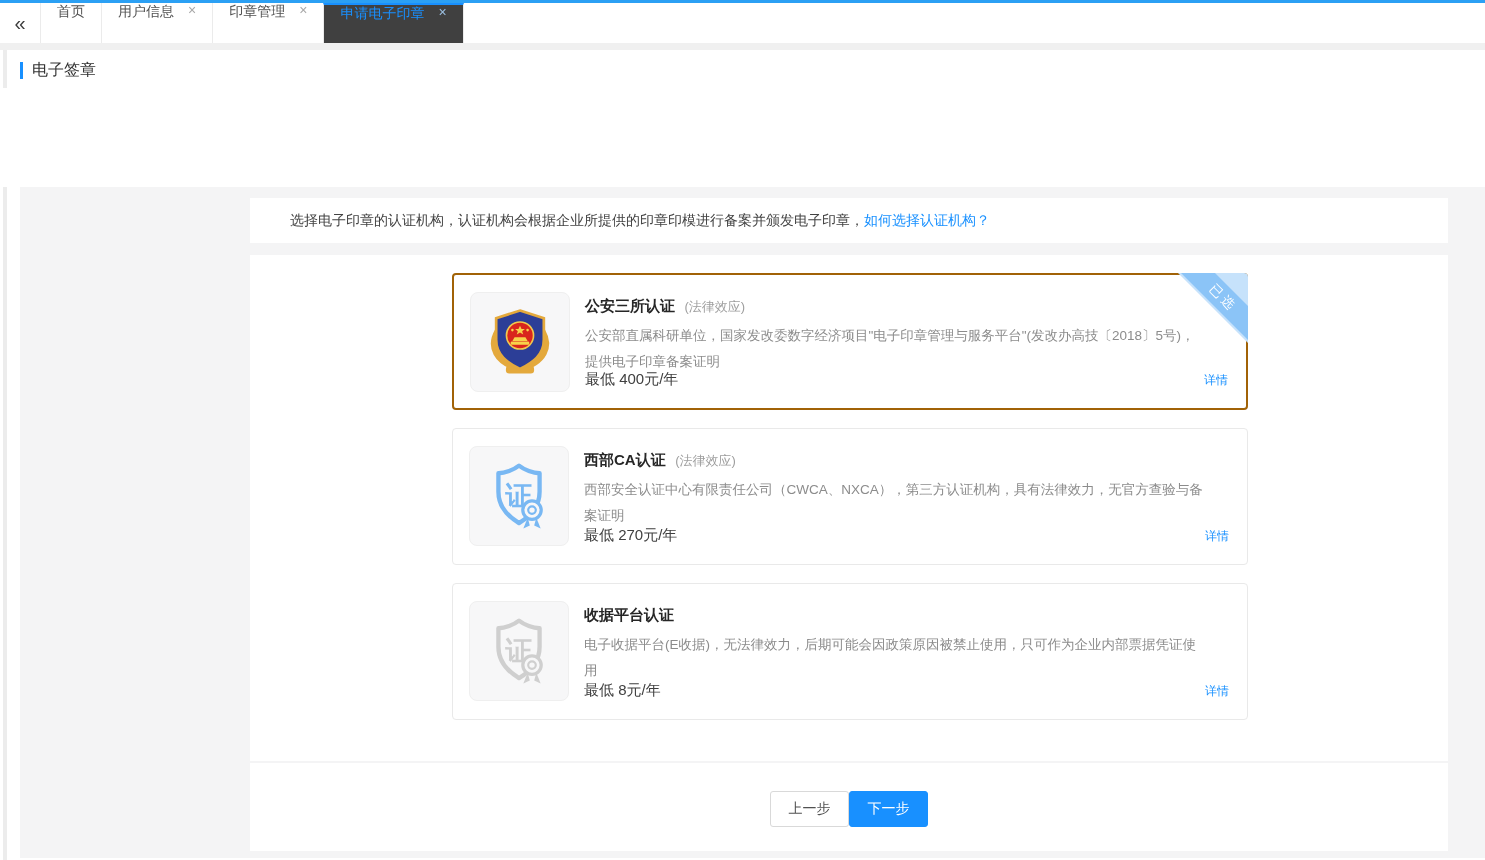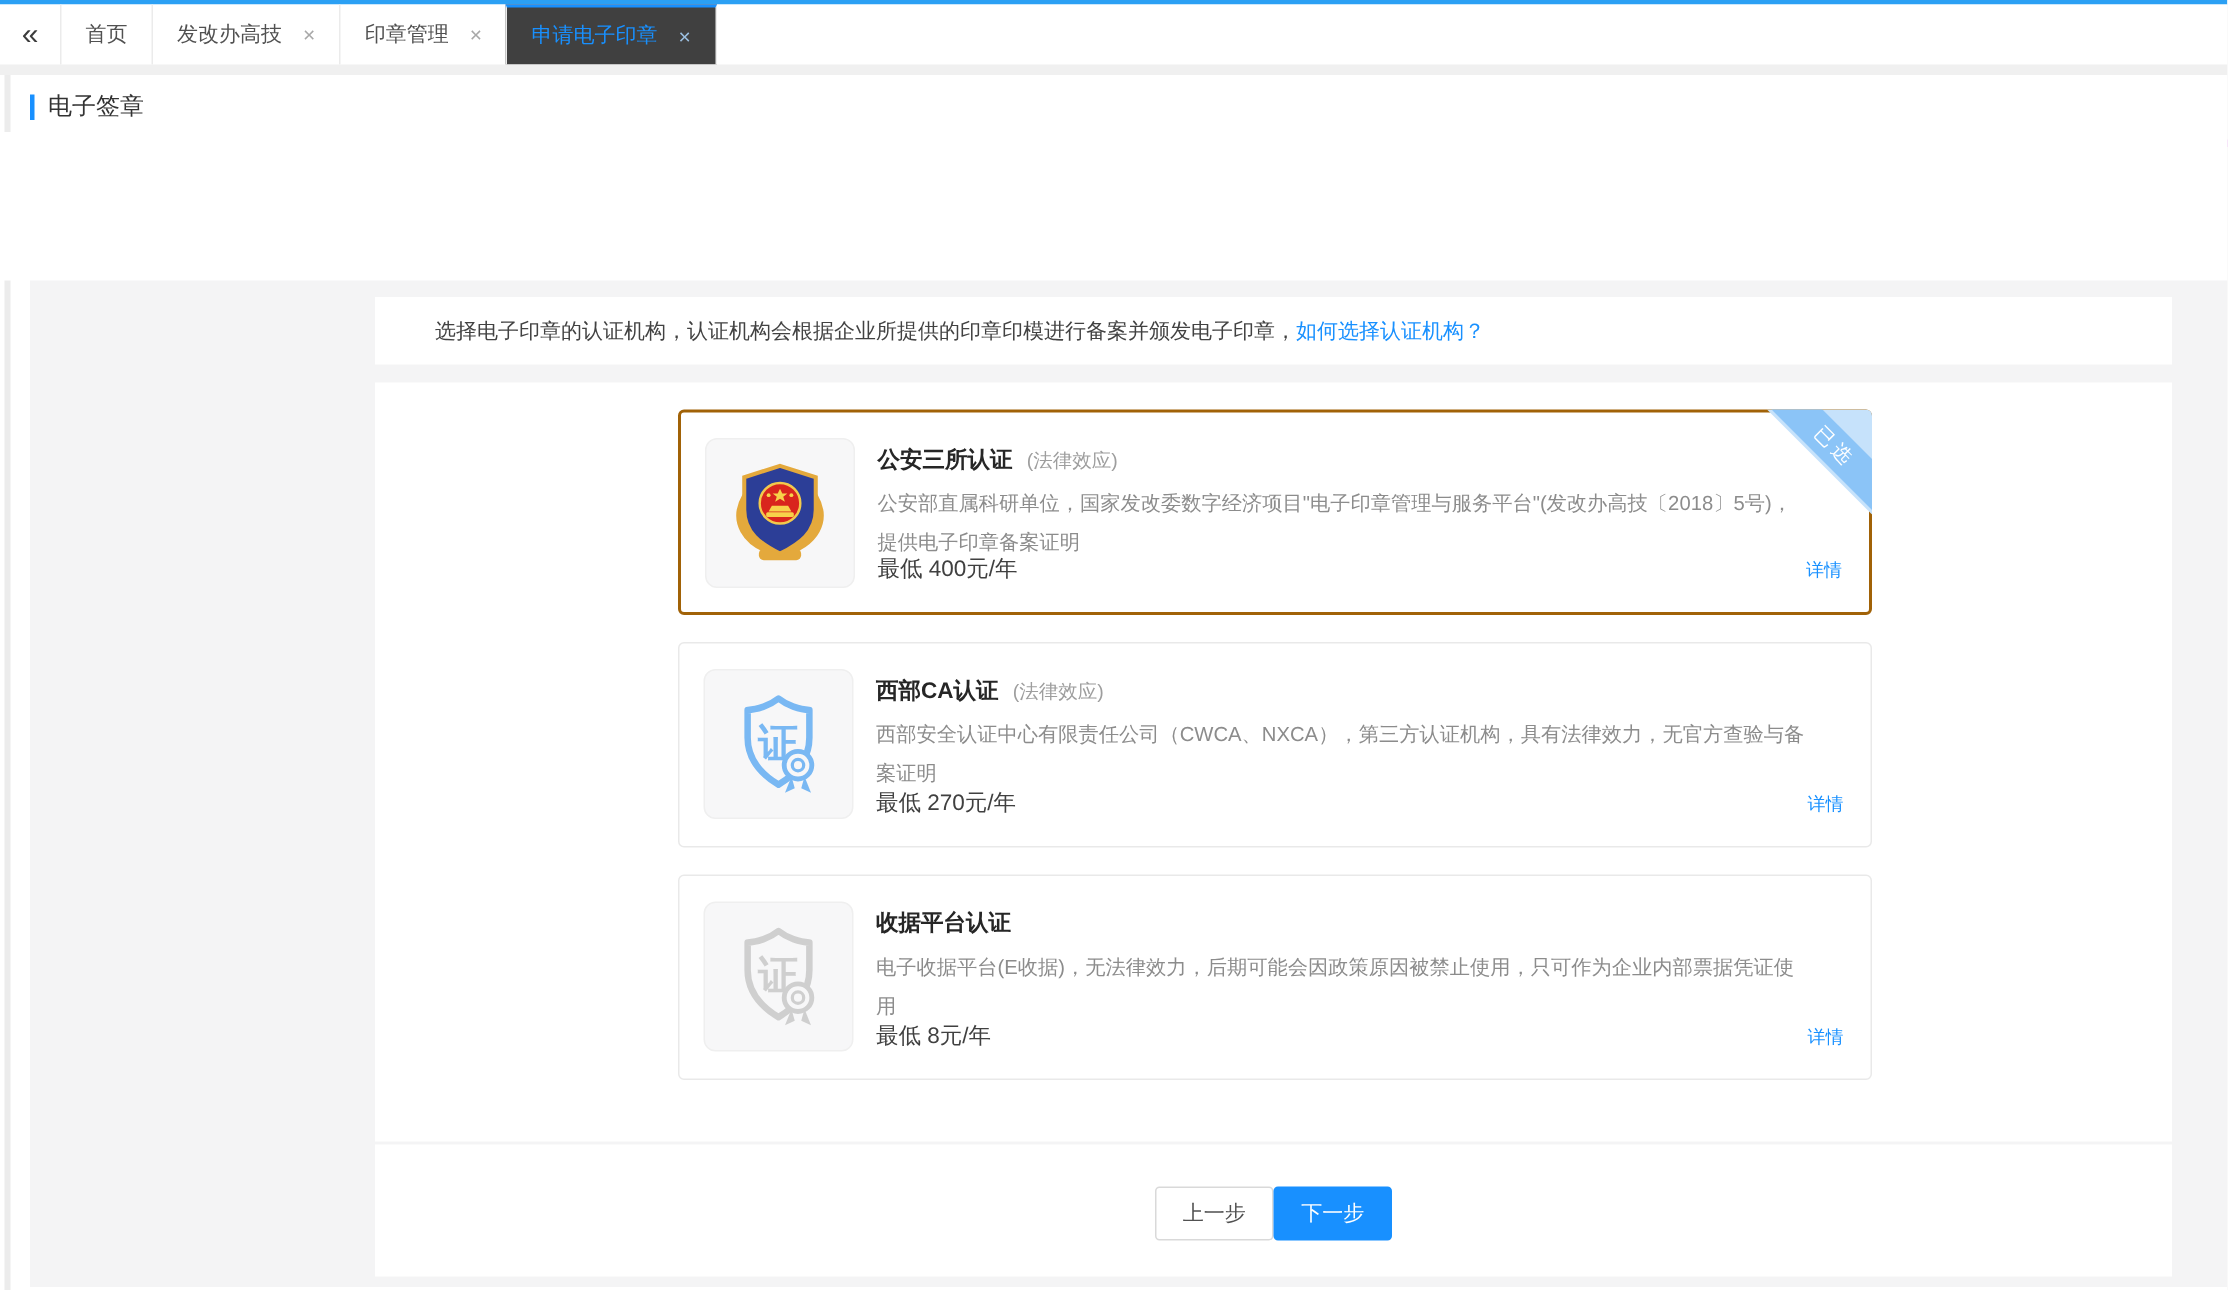--- a/index.html
+++ b/index.html
@@ -5,30 +5,30 @@
   * { margin:0; padding:0; box-sizing:border-box; }
   html,body { width:1485px; height:860px; background:#fafafa; font-family:"Liberation Sans","DejaVu Sans",sans-serif; }
   .app { position:relative; width:1485px; height:860px; background:#fff; overflow:hidden; }
 
   
   .top-strip { position:absolute; left:0; top:0; width:1485px; height:3px; background:#2ba0f4; }
 
   
   .tabbar { position:absolute; left:0; top:3px; width:1485px; height:40px; background:#fff; display:flex; align-items:stretch; }
   .collapse { width:40px; display:flex; align-items:center; justify-content:center; font-size:20px; color:#3c3c3c; cursor:pointer; }
-  .tab { display:flex; align-items:center; justify-content:center; padding:0 16px; border-left:1px solid #ebebeb; font-size:14px; color:#515151; cursor:pointer; position:relative; }
+  .tab { display:flex; justify-content:center; padding:0 16px; border-left:1px solid #ebebeb; font-size:14px; color:#515151; cursor:pointer; position:relative; }
   .tab:last-child { border-right:1px solid #ebebeb; }
   .tab-close { margin-left:14px; color:#a8a8a8; font-size:14px; line-height:1; cursor:pointer; }
   .tab.active { background:#404040; color:#1890ff; border-top:2px solid #1890ff; }
   .tab.active .tab-close { color:#9bbfe0; }
 
   .gray-gap { position:absolute; left:0; top:43px; width:1485px; height:7px; background:#f0f0f0; }
 
   
-  .pagehead { position:absolute; left:0; top:50px; width:1485px; height:48px; background:#fff; border-bottom:5px solid #d946ef; display:flex; align-items:center; }
+  .pagehead { position:absolute; left:0; top:50px; width:1485px; height:48px; background:#fff; border-bottom:7px solid #d946ef; display:flex; align-items:center; }
   .accent { display:inline-block; width:3px; height:17px; background:#1890ff; margin-left:20px; }
   .page-title { margin-left:9px; font-size:16px; color:#323232; }
 
   
   .left-strip { position:absolute; left:3px; top:50px; width:4px; height:810px; background:#ececec; }
 
   
   .stepper { position:absolute; left:0; top:88px; width:1485px; height:99px; background:#fff; }
   .step { position:absolute; top:105px; width:140px; margin-left:-70px; text-align:center; }
   .step-circle { width:26px; height:26px; border-radius:50%; margin:0 auto; color:#fff; font-size:14px; line-height:26px; text-align:center; }
@@ -80,21 +80,21 @@
 
 <div class="app">
   <div class="top-strip"></div>
 
   <div class="tabbar">
     <div class="collapse">«</div>
     <div class="tab">
       <span>首页</span>
     </div>
     <div class="tab">
-      <span>发改办高技</span>
+      <span>用户信息</span>
       <span class="tab-close">×</span>
     </div>
     <div class="tab">
       <span>印章管理</span>
       <span class="tab-close">×</span>
     </div>
     <div class="tab active">
       <span>申请电子印章</span>
       <span class="tab-close">×</span>
     </div>

